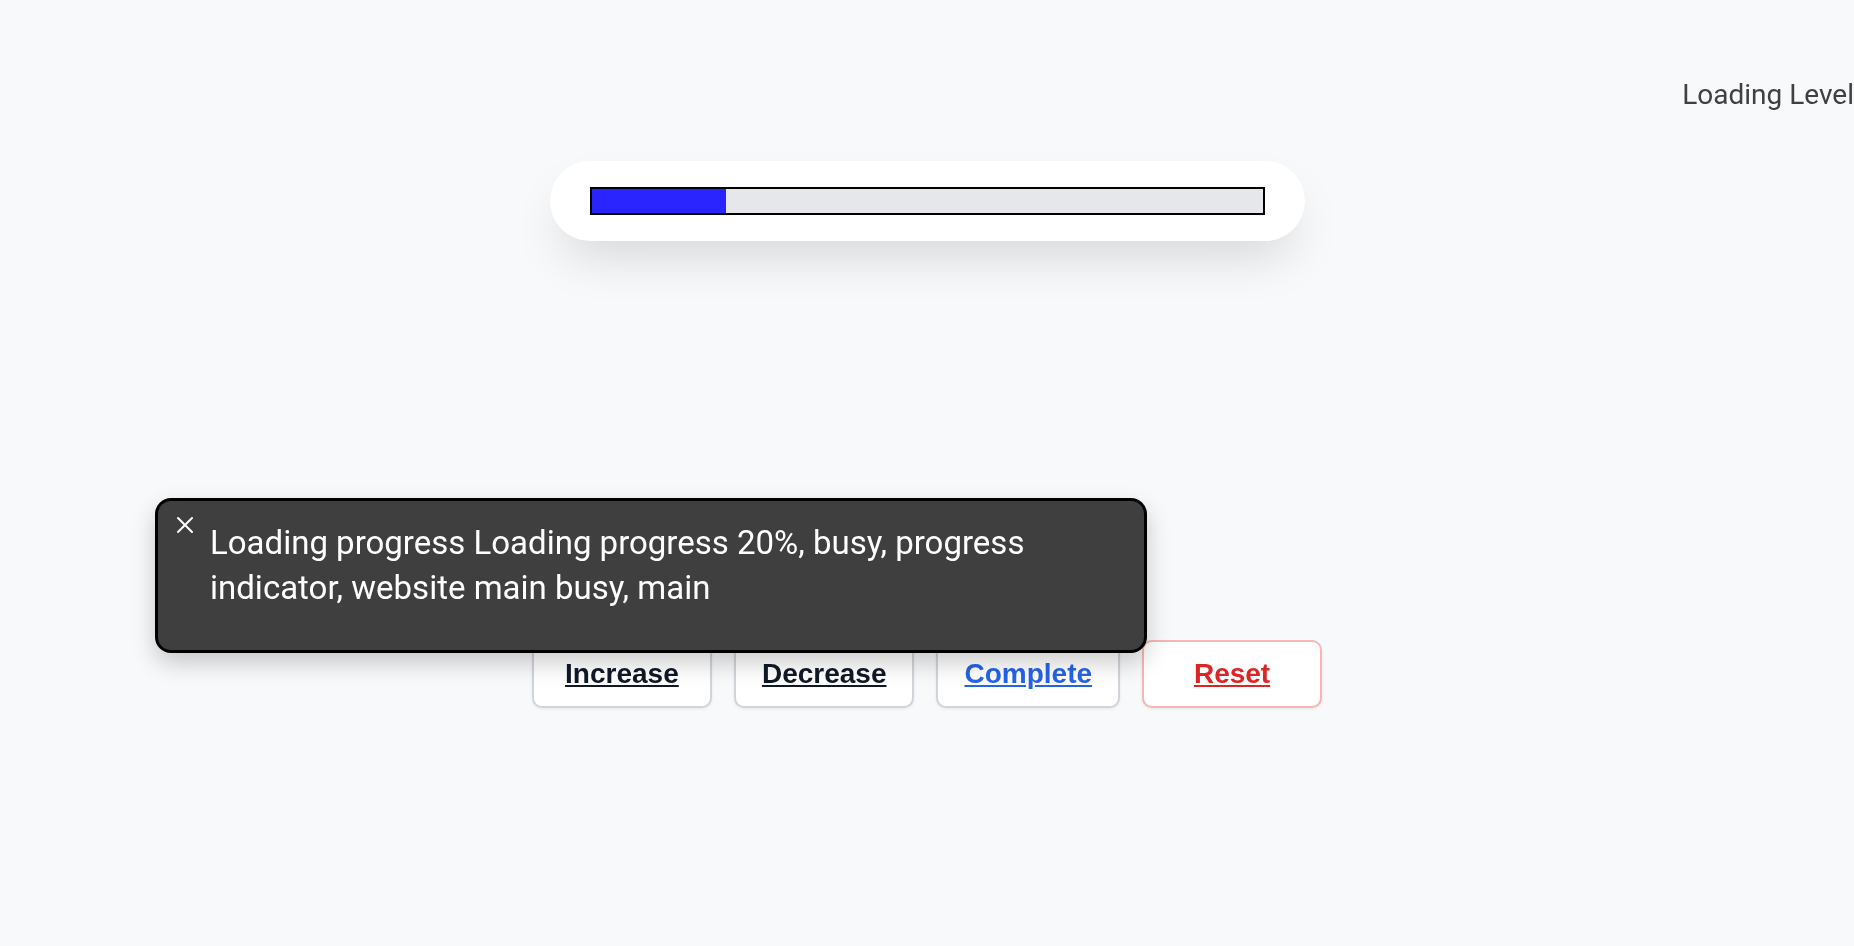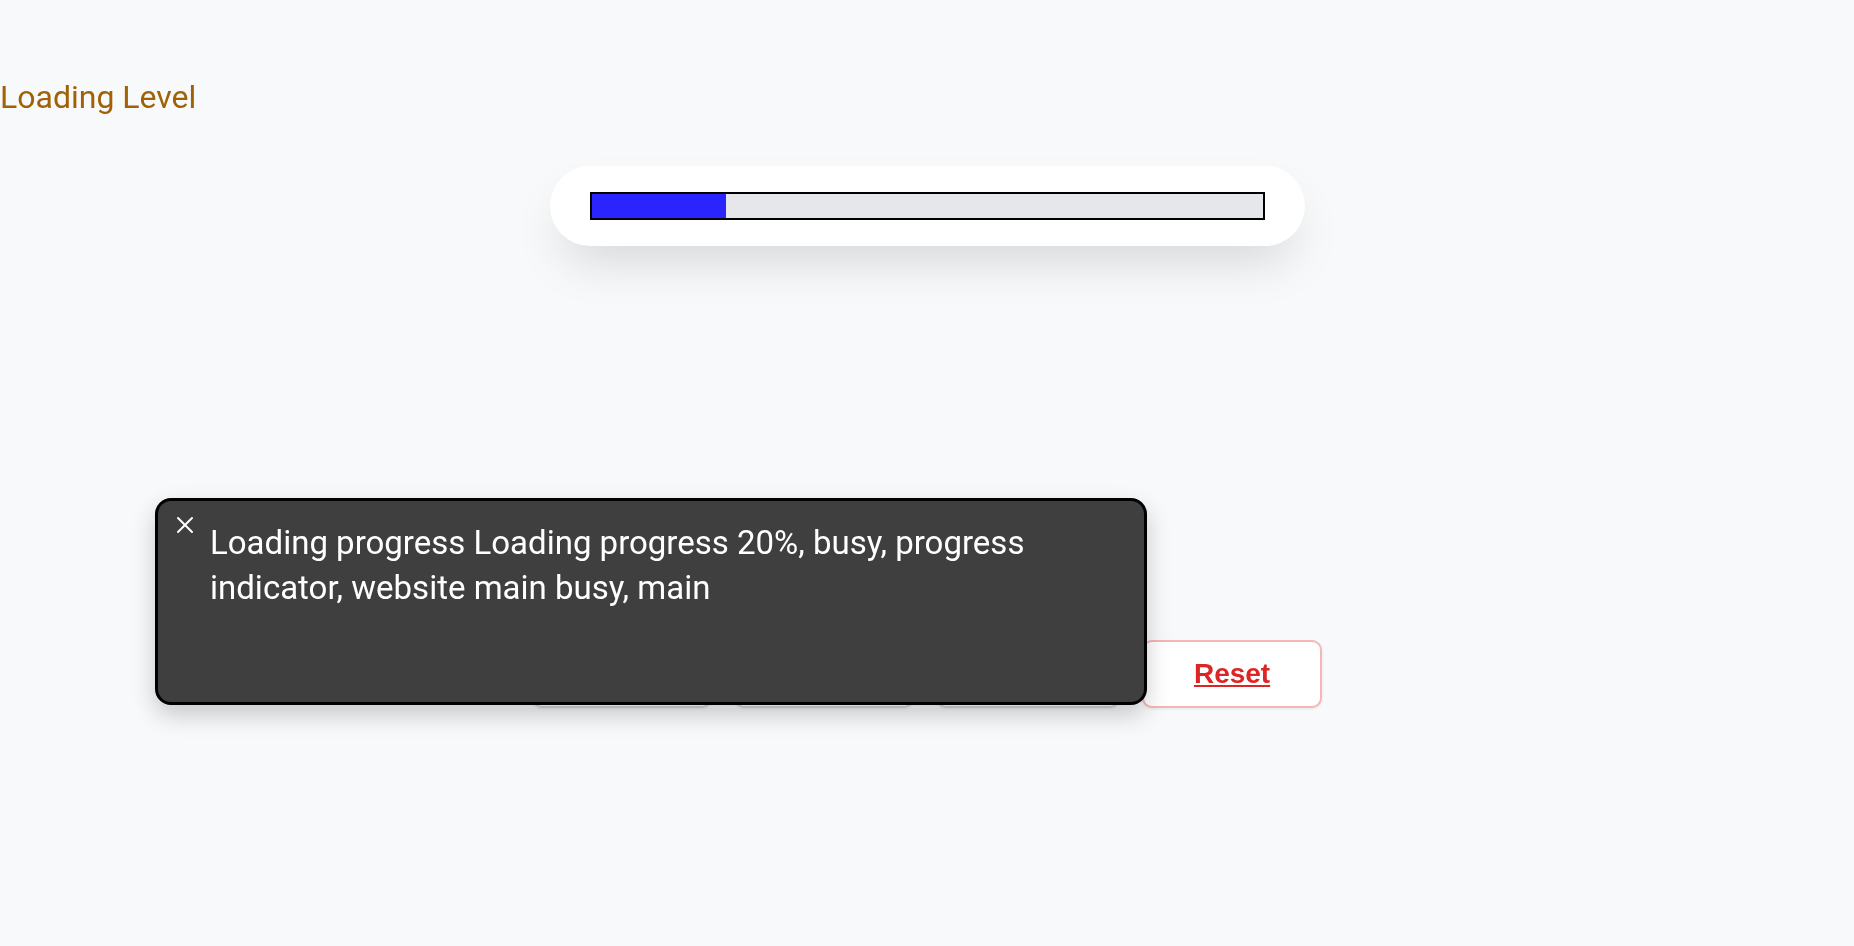--- a/index.html
+++ b/index.html
@@ -11,23 +11,23 @@
     body {
       font-family: -apple-system, BlinkMacSystemFont, "Segoe UI", Roboto, Helvetica, Arial, sans-serif;
       background: #f8f9fa;
       width: 1854px;
       height: 946px;
       position: relative;
       overflow: hidden;
     }
     
     .heading {
-      text-align: left;
-      font-size: 32px;
-      color: #a16207;
+      text-align: right;
+      font-size: 28px;
+      color: #404040;
       font-weight: 400;
       margin-top: 78px;
     }
     
     .progress-container {
       background: #ffffff;
       border-radius: 50px;
       width: 755px;
       margin: 50px auto 0 auto;
       padding: 26px 40px;
@@ -50,21 +50,21 @@
     }
     
     .tooltip {
       position: absolute;
       left: 155px;
       top: 498px;
       width: 992px;
       background: #3f3f3f;
       border: 3px solid #000000;
       border-radius: 16px;
-      padding: 20px 28px 92px 52px;
+      padding: 20px 28px 40px 52px;
       box-shadow: 0 10px 25px rgba(0, 0, 0, 0.2);
     }
     
     .tooltip-close {
       position: absolute;
       left: 18px;
       top: 14px;
       color: #ffffff;
       font-size: 20px;
       cursor: pointer;

